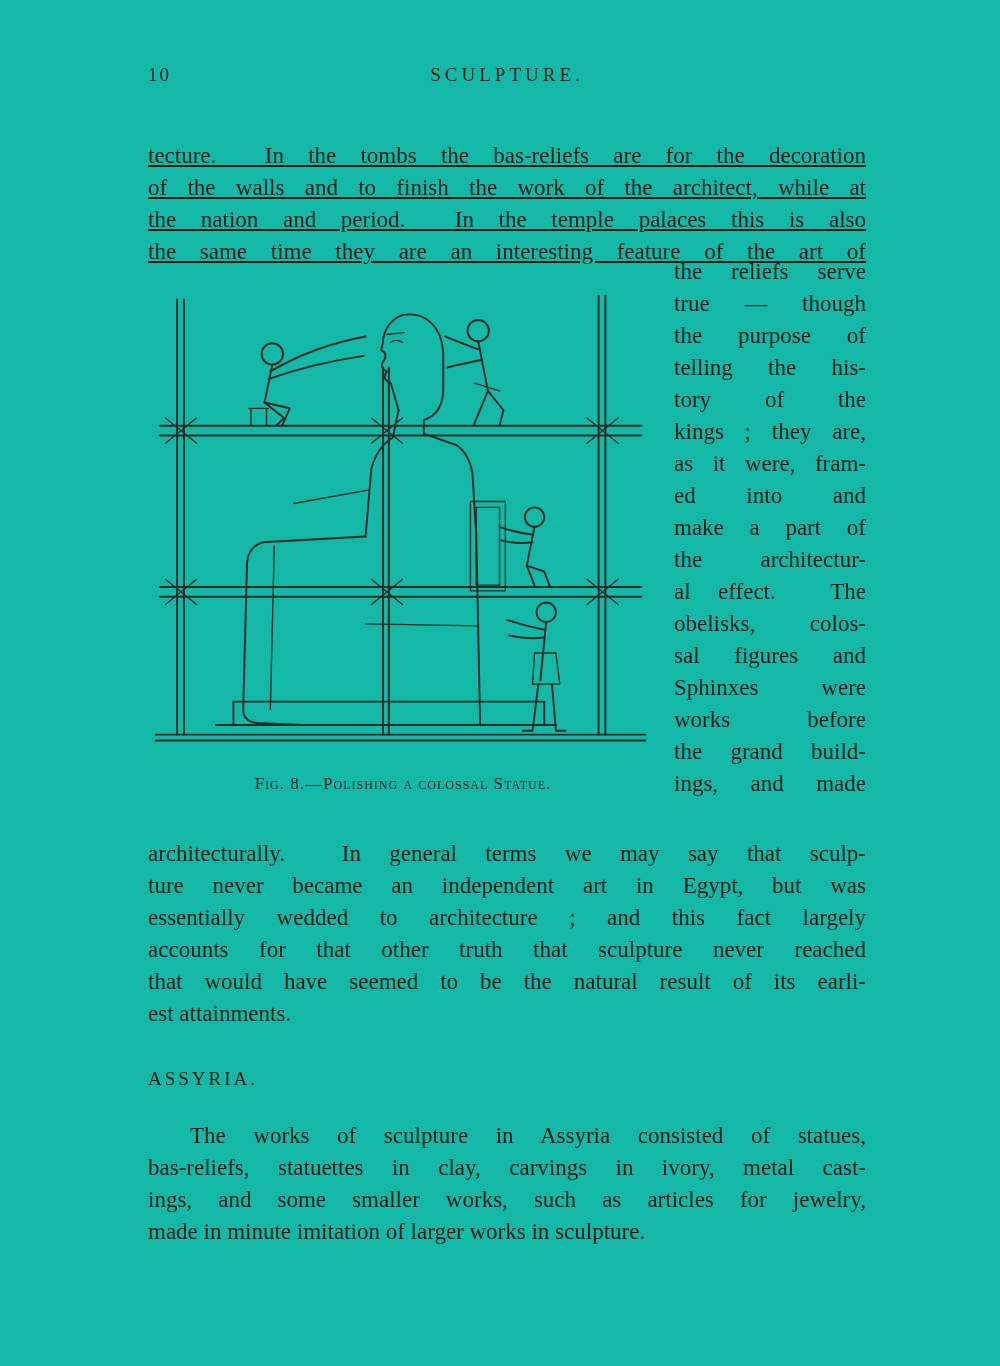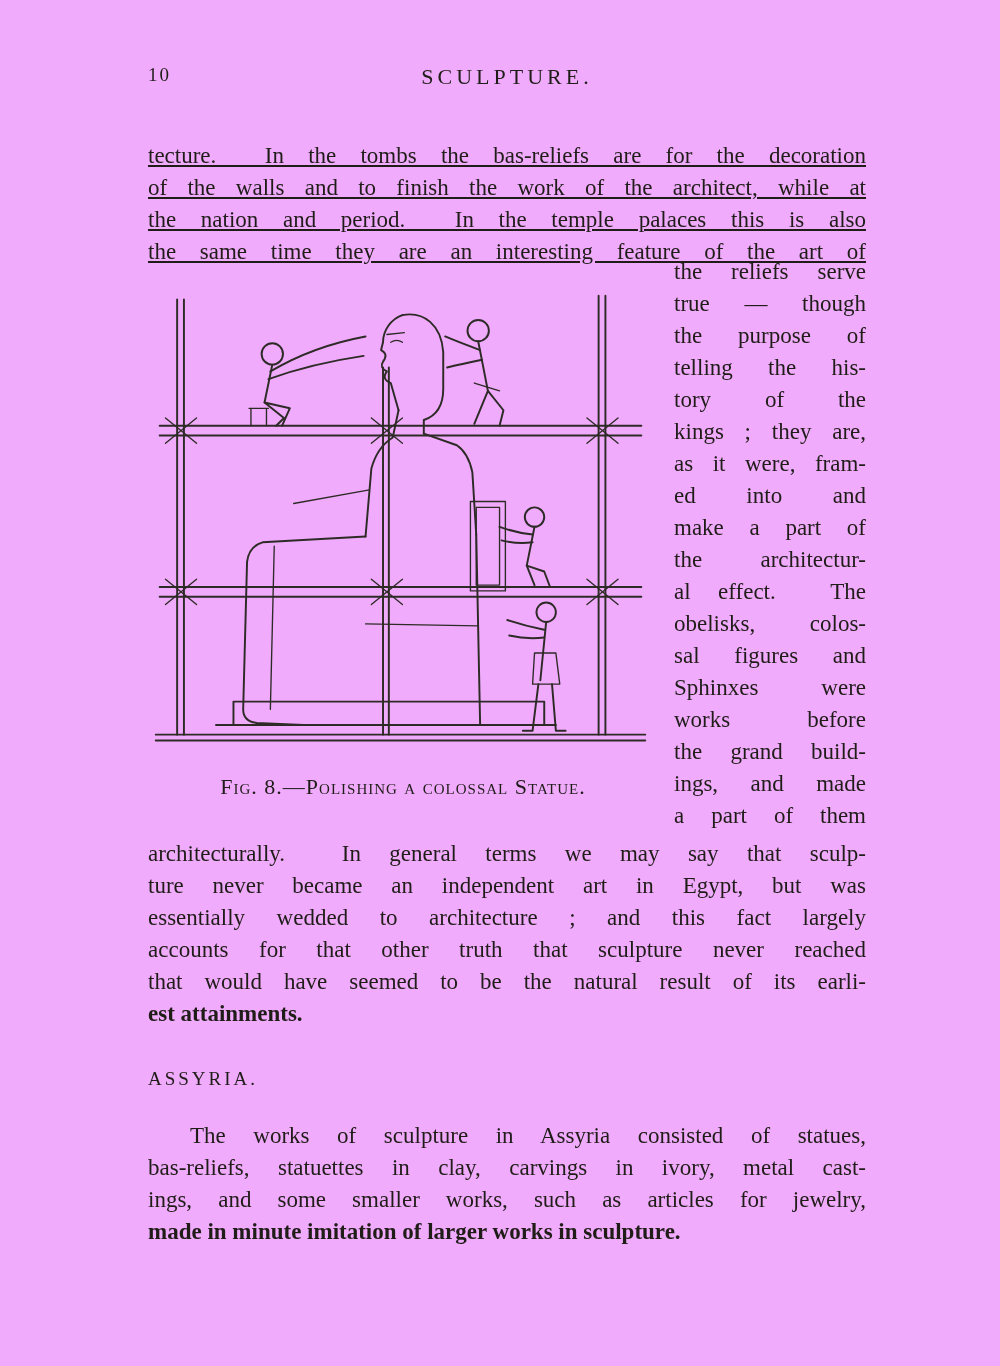--- a/index.html
+++ b/index.html
@@ -1,59 +1,59 @@
 <!DOCTYPE html>
 <html><head>
 <meta charset="utf-8">
 <style>
   html, body { margin: 0; padding: 0; background: #d8d5cf; }
   .page {
     position: relative;
     width: 1000px;
     height: 1366px;
     margin: 0 auto;
-    background: #f0abfc;
+    background: #14b8a6;
     color: #201d19;
     font-family: "Liberation Serif", "DejaVu Serif", serif;
     overflow: hidden;
   }
   .abs { position: absolute; }
 
   .header-row {
     left: 148px; top: 64px; width: 718px;
     display: flex; align-items: baseline;
   }
   .page-number {
     font-size: 19px; letter-spacing: 2px;
   }
   .running-title {
     position: absolute; left: 0; width: 100%;
     text-align: center;
-    font-size: 22px; letter-spacing: 4px;
+    font-size: 19px; letter-spacing: 4px;
   }
 
   .textblock { width: 718px; font-size: 23px; line-height: 32px; }
   .tline { text-align: justify; text-align-last: justify; text-justify: inter-word; white-space: normal; }
-  .ragged .tline:last-child { text-align-last: left; font-weight: bold; }
+  .ragged .tline:last-child { text-align-last: left; }
   .indent-first .tline:first-child { text-indent: 42px; }
 
   .para1 { left: 148px; top: 140px; text-decoration: underline; }
   .para2 { left: 148px; top: 838px; }
   .para3 { left: 148px; top: 1120px; }
 
   .figure-row {
     left: 148px; top: 256px; width: 718px;
     display: flex; justify-content: space-between; align-items: flex-start;
   }
   .figure-col { width: 510px; }
   .figure-svg { display: block; margin-top: 26px; }
   .figure-caption {
     margin-top: 16px;
     text-align: center;
-    font-size: 22px;
+    font-size: 17px;
     font-variant: small-caps;
     letter-spacing: 1px;
   }
   .wrap-col { width: 192px; font-size: 23px; line-height: 32px; }
 
   .section-heading {
     left: 148px; top: 1068px; width: 718px;
     font-size: 19px; letter-spacing: 3px;
   }
 
@@ -166,21 +166,20 @@
         <div class="tline">ed into and</div>
         <div class="tline">make a part of</div>
         <div class="tline">the architectur-</div>
         <div class="tline">al effect.&nbsp; The</div>
         <div class="tline">obelisks, colos-</div>
         <div class="tline">sal figures and</div>
         <div class="tline">Sphinxes were</div>
         <div class="tline">works before</div>
         <div class="tline">the grand build-</div>
         <div class="tline">ings, and made</div>
-        <div class="tline">a part of them</div>
       </div>
   </div>
 
   <div class="abs textblock para2 ragged">
       <div class="tline">architecturally.&nbsp; In general terms we may say that sculp-</div>
       <div class="tline">ture never became an independent art in Egypt, but was</div>
       <div class="tline">essentially wedded to architecture ; and this fact largely</div>
       <div class="tline">accounts for that other truth that sculpture never reached</div>
       <div class="tline">that would have seemed to be the natural result of its earli-</div>
       <div class="tline">est attainments.</div>

